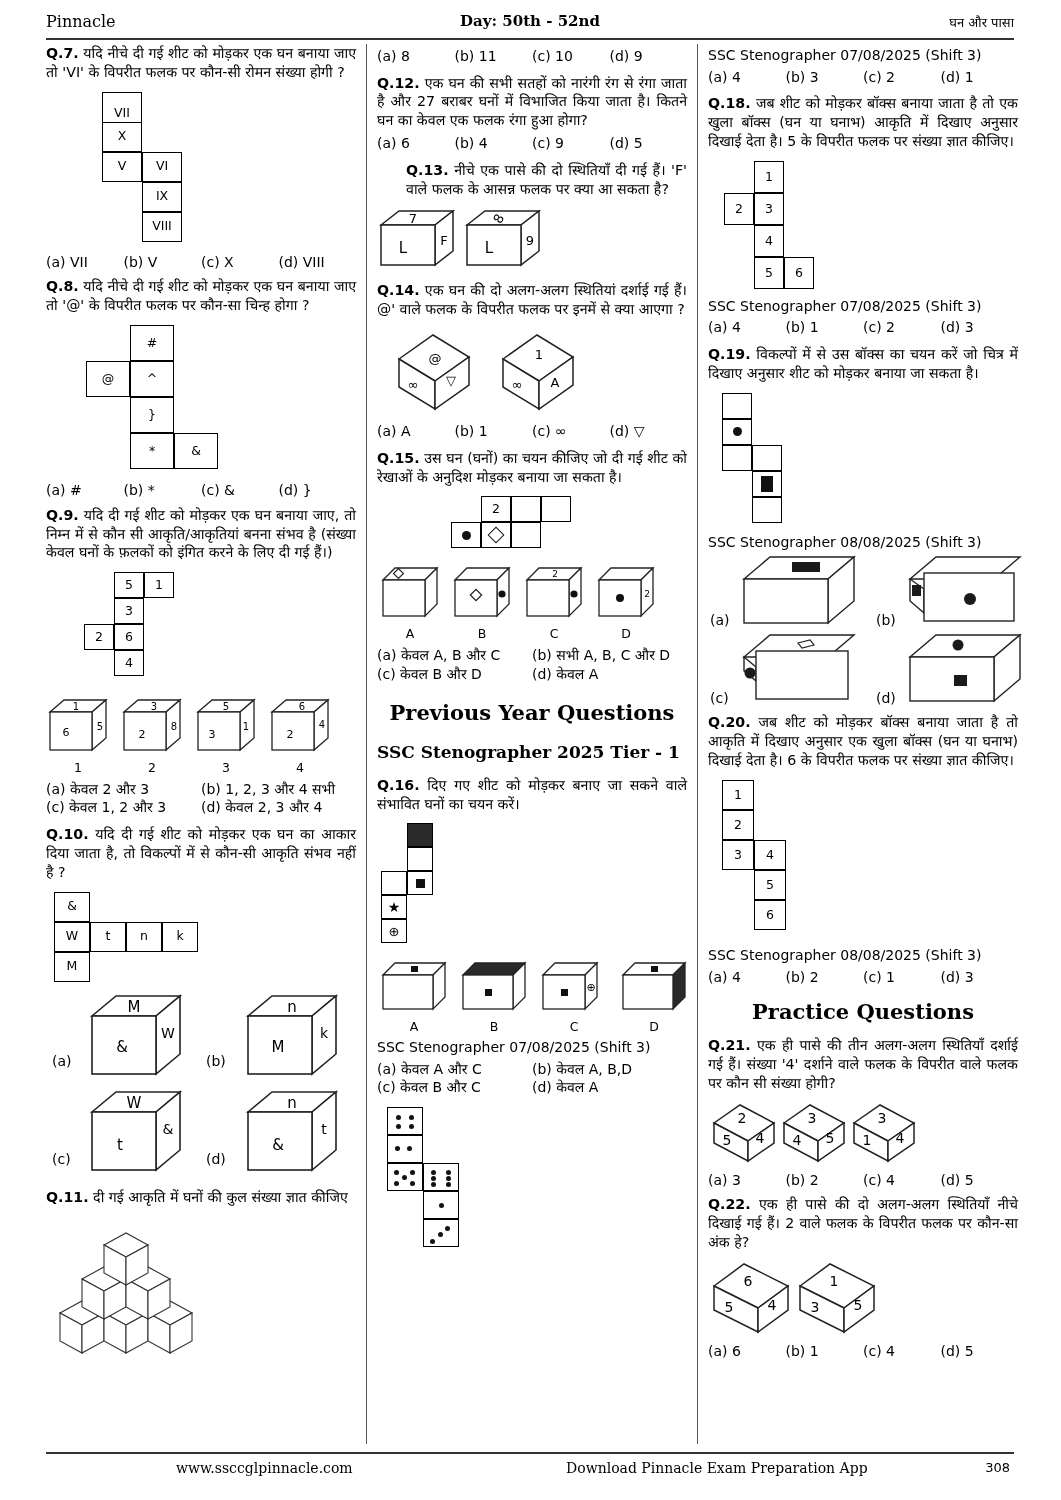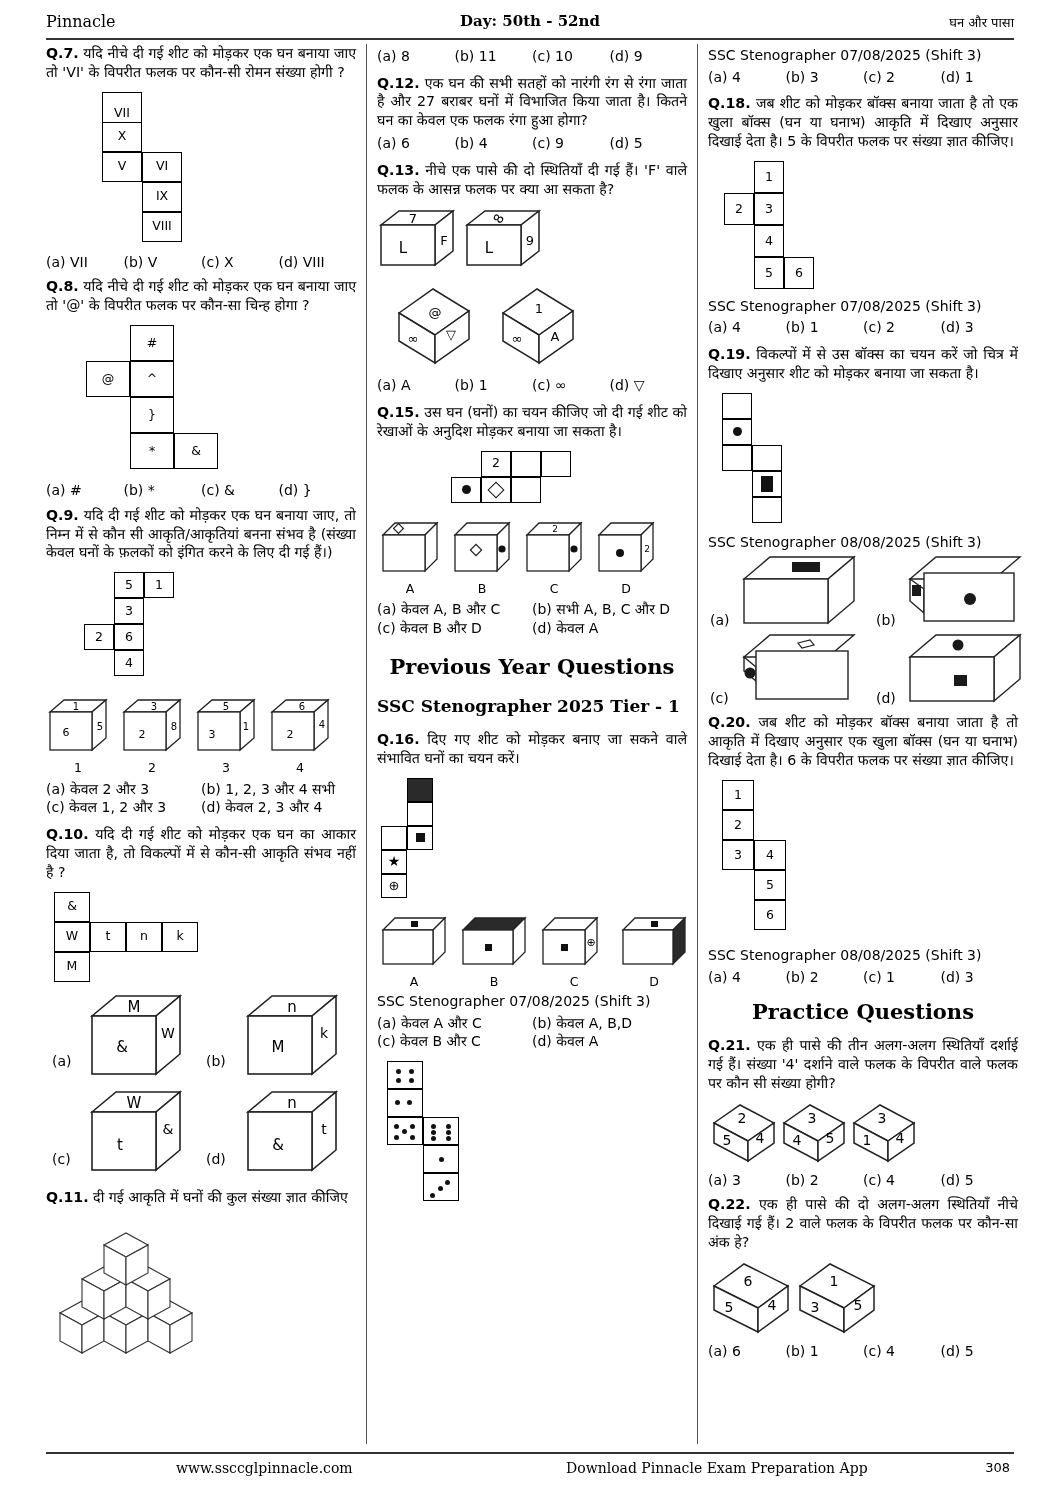--- a/index.html
+++ b/index.html
@@ -338,21 +338,21 @@
       <b>Q.12.</b>
       <span>एक घन की सभी सतहों को नारंगी रंग से रंगा जाता है और 27 बराबर घनों में विभाजित किया जाता है। कितने घन का केवल एक फलक रंगा हुआ होगा?</span>
     </div>
     <div class="opts four">
       <span class="opt">(a) 6</span>
       <span class="opt">(b) 4</span>
       <span class="opt">(c) 9</span>
       <span class="opt">(d) 5</span>
     </div>
 
-    <div class="q" style="margin-top:8px;">
+    <div class="q" style="margin-top:8px;margin-left:29px;">
       <b>Q.13.</b>
       <span>नीचे एक पासे की दो स्थितियाँ दी गई हैं। 'F' वाले फलक के आसन्न फलक पर क्या आ सकता है?</span>
     </div>
     <div style="display:flex;margin:8px 0 4px 0;">
       <div>
         <svg width="82" height="62" viewBox="0 0 82 62">
           <polygon points="4,18 22,4 76,4 58,18" fill="#fff" stroke="#222" stroke-width="1.5"></polygon>
           <polygon points="58,18 76,4 76,44 58,58" fill="#fff" stroke="#222" stroke-width="1.5"></polygon>
           <rect x="4" y="18" width="54" height="40" fill="#fff" stroke="#222" stroke-width="1.5"></rect>
           <text x="36" y="16" font-size="13" text-anchor="middle" font-family="DejaVu Sans">7</text>
@@ -365,20 +365,24 @@
           <polygon points="4,18 22,4 76,4 58,18" fill="#fff" stroke="#222" stroke-width="1.5"></polygon>
           <polygon points="58,18 76,4 76,44 58,58" fill="#fff" stroke="#222" stroke-width="1.5"></polygon>
           <rect x="4" y="18" width="54" height="40" fill="#fff" stroke="#222" stroke-width="1.5"></rect>
           <text x="36" y="16" font-size="13" text-anchor="middle" font-family="DejaVu Sans" transform="rotate(-60 36 12)">8</text>
           <text x="26" y="46" font-size="15" text-anchor="middle" font-family="DejaVu Sans">L</text>
           <text x="67" y="38" font-size="13" text-anchor="middle" font-family="DejaVu Sans">9</text>
         </svg>
       </div>
     </div>
 
+    <div class="q" style="margin-top:8px;">
+      <b>Q.14.</b>
+      <span>एक घन की दो अलग-अलग स्थितियां दर्शाई गई हैं। @' वाले फलक के विपरीत फलक पर इनमें से क्या आएगा ?</span>
+    </div>
     <div style="display:flex;margin:10px 0 4px 14px;">
       <div>
         <svg width="90" height="84" viewBox="0 0 90 84">
           <polygon points="8,30 42,6 78,28 44,52" fill="#fff" stroke="#222" stroke-width="1.5"></polygon>
           <polygon points="8,30 8,58 44,80 44,52" fill="#fff" stroke="#222" stroke-width="1.5"></polygon>
           <polygon points="44,52 78,28 78,56 44,80" fill="#fff" stroke="#222" stroke-width="1.5"></polygon>
           <text x="44" y="34" font-size="13" text-anchor="middle" font-family="DejaVu Sans">@</text>
           <text x="22" y="60" font-size="13" text-anchor="middle" font-family="DejaVu Sans">∞</text>
           <text x="60" y="56" font-size="13" text-anchor="middle" font-family="DejaVu Sans">▽</text>
         </svg>

